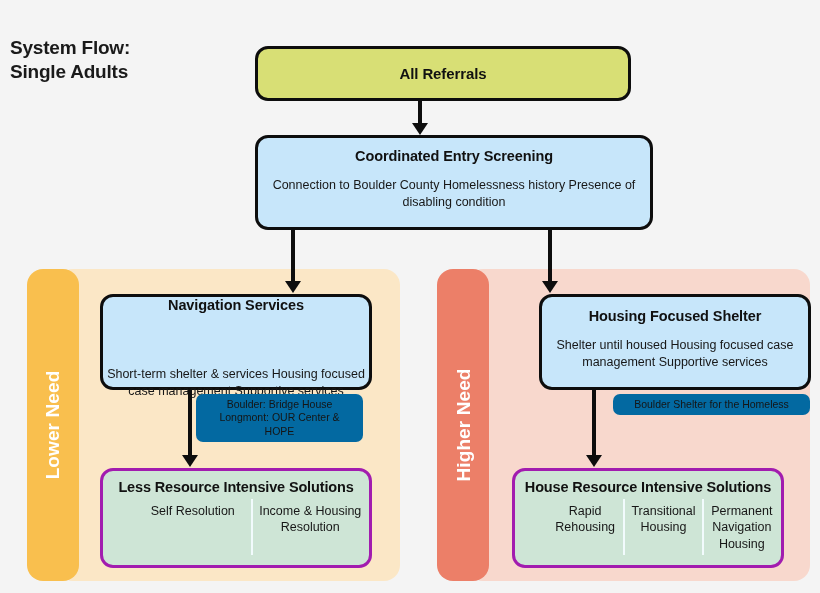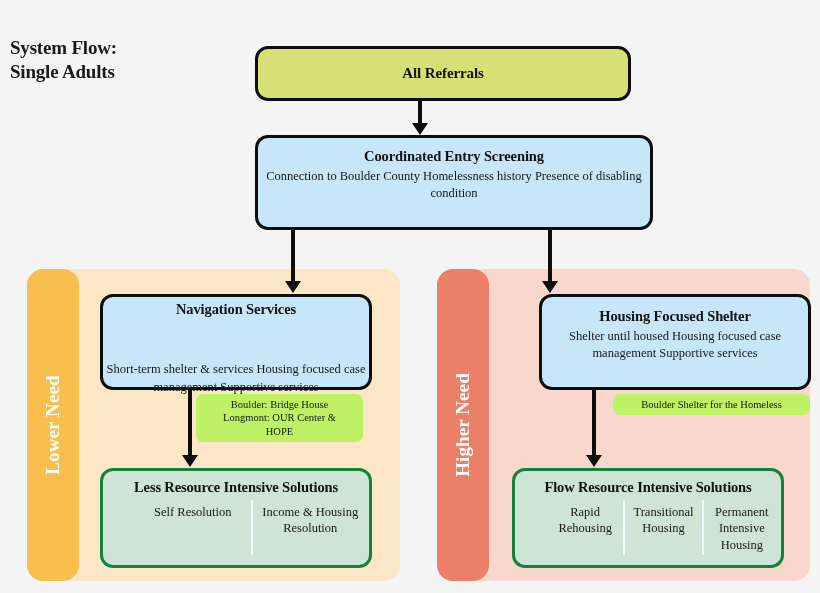--- a/index.html
+++ b/index.html
@@ -12,21 +12,20 @@
     background: #f4f4f4;
     font-family: "Liberation Sans", sans-serif;
     position: relative;
     overflow: hidden;
     -webkit-font-smoothing: antialiased;
   }
 
   #canvas {
     position: absolute;
     inset: 0;
-    font-family: Liberation Serif, serif;
   }
 
   
   .title {
     position: absolute;
     left: 10px;
     top: 36px;
     font-size: 19px;
     font-weight: bold;
     color: #1a1a1a;
@@ -48,21 +47,21 @@
     text-align: center;
   }
   .node .node-title {
     font-size: 14.5px;
     font-weight: bold;
     color: #111111;
     letter-spacing: -0.1px;
     line-height: 1.15;
   }
   .node .node-lines {
-    margin-top: 3px;
+    margin-top: 12px;
     font-size: 12.5px;
     color: #171717;
     line-height: 1.42;
   }
 
   #node-all-referrals {
     left: 255px;
     top: 46px;
     width: 376px;
     height: 55px;
@@ -97,21 +96,21 @@
     width: 272px;
     height: 96px;
     background: #c7e6fa;
     justify-content: flex-start;
     padding-top: 11px;
   }
 
   
   .solutions {
     position: absolute;
-    border: 3px solid #15803d;
+    border: 3px solid #a21caf;
     border-radius: 13px;
     box-sizing: border-box;
     background: #cee5d6;
     display: flex;
     flex-direction: column;
     overflow: hidden;
   }
   .solutions .sol-title {
     text-align: center;
     font-size: 14.5px;
@@ -231,21 +230,21 @@
   }
   #arrow-referrals-to-screening { left: 418px; top: 101px; height: 23px; }
   #arrow-screening-left        { left: 291px; top: 230px; height: 52px; }
   #arrow-screening-right       { left: 548px; top: 230px; height: 52px; }
   #arrow-nav-to-less           { left: 188px; top: 390px; height: 66px; }
   #arrow-shelter-to-more       { left: 592px; top: 390px; height: 66px; }
 
   
   .tag {
     position: absolute;
-    background: #bef264;
+    background: #0369a1;
     border-radius: 7px;
     color: #151515;
     font-size: 10.5px;
     line-height: 1.28;
     text-align: center;
     padding: 4px 20px;
     box-sizing: border-box;
     white-space: pre-line;
   }
   #tag-navigation { left: 196px; top: 394px; width: 167px; }
@@ -317,25 +316,25 @@
     <div class="node-lines">Shelter until housed
 Housing focused case management
 Supportive services</div>
   </div>
 
   <div class="arrow" id="arrow-shelter-to-more"></div>
 
   <div class="tag" id="tag-shelter">Boulder Shelter for the Homeless</div>
 
   <div class="solutions" id="node-more-solutions">
-    <div class="sol-title">Flow Resource Intensive Solutions</div>
+    <div class="sol-title">House Resource Intensive Solutions</div>
     <div class="sol-cols">
       <div class="sol-col">Rapid
 Rehousing</div>
       <div class="sol-col">Transitional
 Housing</div>
       <div class="sol-col">Permanent
-Intensive
+Navigation
 Housing</div>
     </div>
   </div>
 
 </div>
 
 </body></html>

